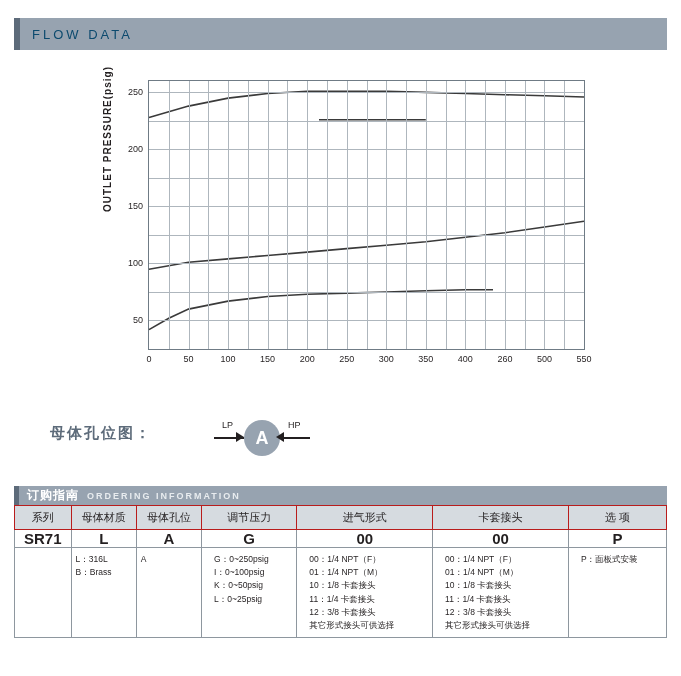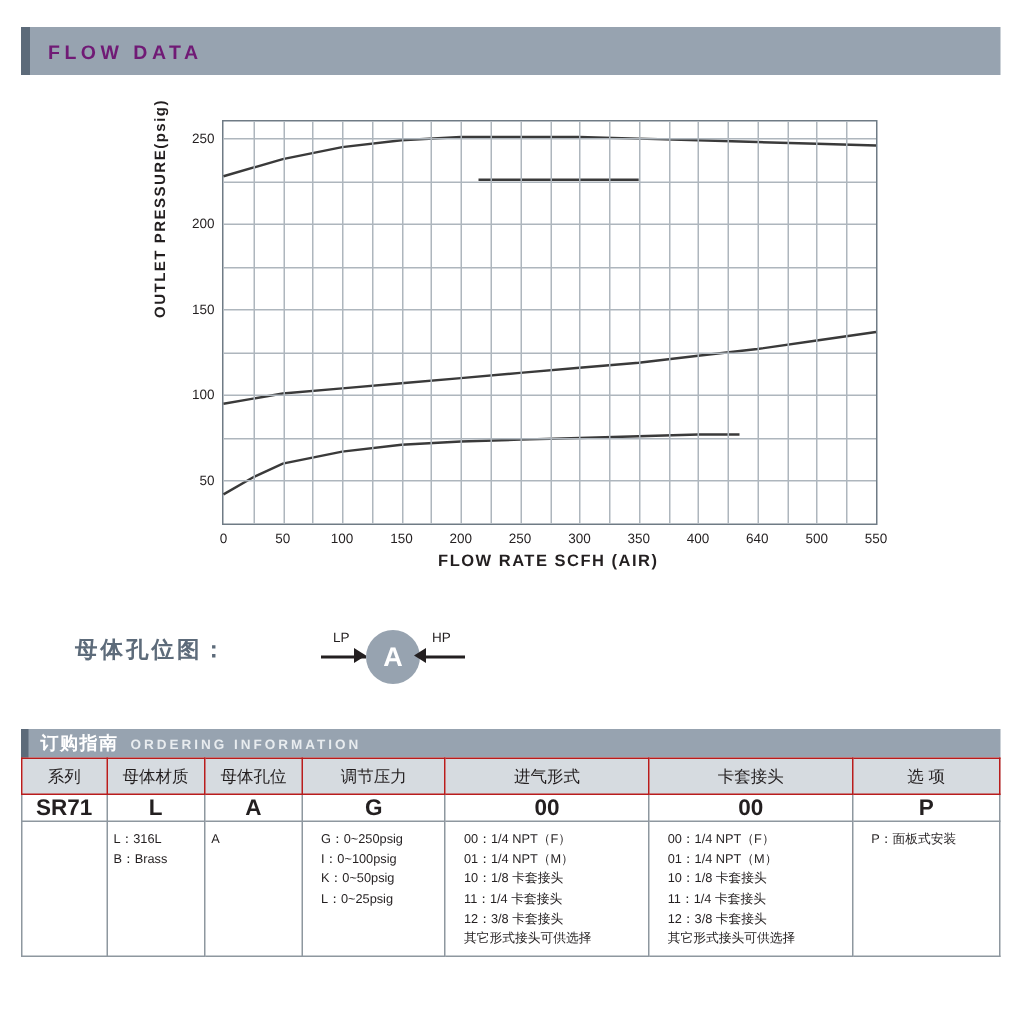--- a/index.html
+++ b/index.html
@@ -18,22 +18,22 @@
     display:flex;align-items:center;
   }
   .header .accent{
     width:6px;height:32px;background:#5d6b7a;
   }
   .header .cn{
     color:#ffffff;font-size:18px;font-weight:bold;letter-spacing:2px;
     margin-left:14px;
   }
   .header .en{
-    color:#701a75;font-size:13px;letter-spacing:3px;margin-left:12px;
-    font-weight:bold;
+    color:#0c4a6e;font-size:13px;letter-spacing:3px;margin-left:12px;
+    font-weight:normal;
   }
   
   .chart-wrap{
     position:absolute;left:14px;top:62px;width:653px;height:330px;
   }
   .plot{
     position:absolute;left:134px;top:18px;width:435px;height:268px;
     border:1px solid #6f7b85;
     background:#ffffff;
   }
@@ -136,21 +136,21 @@
       <div class="xtick" style="left: 158.182px;">200</div>
       <div class="grid-line grid-v" style="left: 197.727px;"></div>
       <div class="xtick" style="left: 197.727px;">250</div>
       <div class="grid-line grid-v" style="left: 237.273px;"></div>
       <div class="xtick" style="left: 237.273px;">300</div>
       <div class="grid-line grid-v" style="left: 276.818px;"></div>
       <div class="xtick" style="left: 276.818px;">350</div>
       <div class="grid-line grid-v" style="left: 316.364px;"></div>
       <div class="xtick" style="left: 316.364px;">400</div>
       <div class="grid-line grid-v" style="left: 355.909px;"></div>
-      <div class="xtick" style="left: 355.909px;">640</div>
+      <div class="xtick" style="left: 355.909px;">260</div>
       <div class="grid-line grid-v" style="left: 395.455px;"></div>
       <div class="xtick" style="left: 395.455px;">500</div>
       <div class="xtick" style="left: 435px;">550</div>
       <div class="grid-line grid-h" style="top: 239.489px;"></div>
       <div class="ytick" style="top: 239.489px;">50</div>
       <div class="grid-line grid-h" style="top: 182.468px;"></div>
       <div class="ytick" style="top: 182.468px;">100</div>
       <div class="grid-line grid-h" style="top: 125.447px;"></div>
       <div class="ytick" style="top: 125.447px;">150</div>
       <div class="grid-line grid-h" style="top: 68.4255px;"></div>
@@ -166,21 +166,20 @@
       <div class="grid-line grid-v" style="left: 98.8636px;"></div>
       <div class="grid-line grid-v" style="left: 138.409px;"></div>
       <div class="grid-line grid-v" style="left: 177.955px;"></div>
       <div class="grid-line grid-v" style="left: 217.5px;"></div>
       <div class="grid-line grid-v" style="left: 257.045px;"></div>
       <div class="grid-line grid-v" style="left: 296.591px;"></div>
       <div class="grid-line grid-v" style="left: 336.136px;"></div>
       <div class="grid-line grid-v" style="left: 375.682px;"></div>
       <div class="grid-line grid-v" style="left: 415.227px;"></div>
     </div>
-  <div class="xlabel">FLOW RATE  SCFH  (AIR)</div>
 </div>
 
 <div class="port-row">
   <div class="port-title">母体孔位图：</div>
   <div class="port-dia">
     <div class="lp-line"></div>
     <div class="arrow arrow-r"></div>
     <div class="lp-txt">LP</div>
     <div class="circleA">A</div>
     <div class="hp-line"></div>

